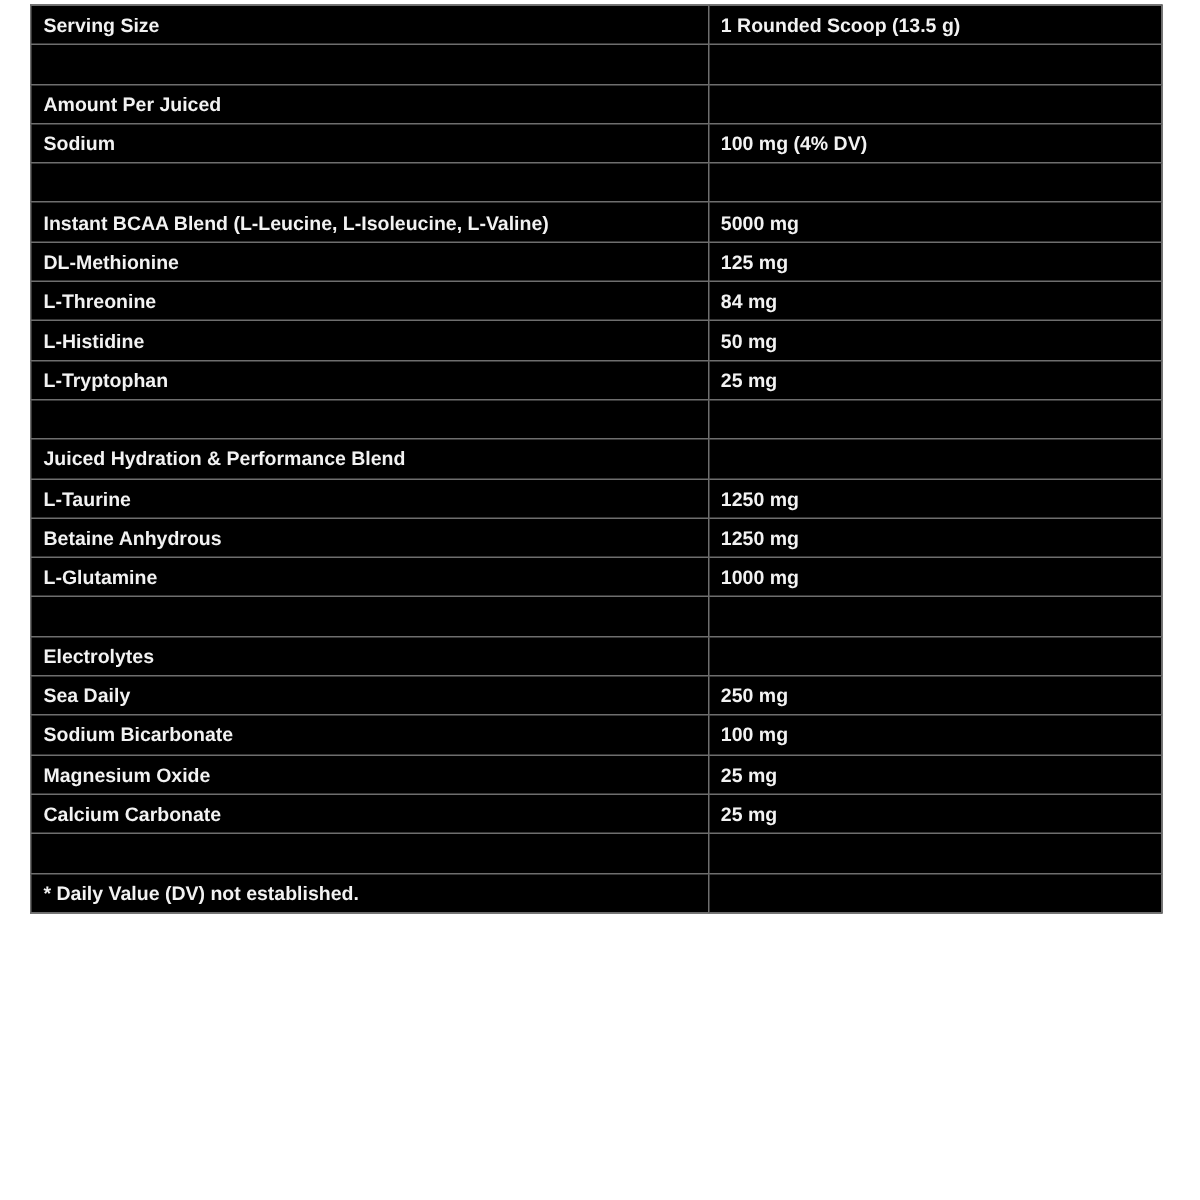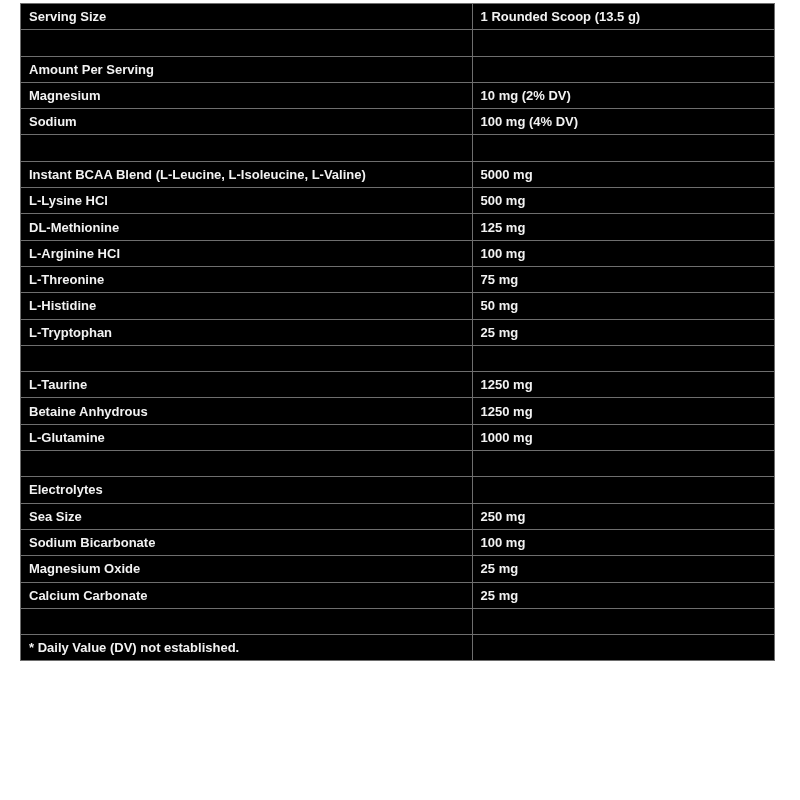--- a/index.html
+++ b/index.html
@@ -24,65 +24,57 @@
   <tbody id="facts-body">
     <tr>
       <td class="name">Serving Size</td>
       <td class="val">1 Rounded Scoop (13.5 g)</td>
     </tr>
   <tr>
         <td class="name"></td>
         <td class="val"></td>
       </tr>
       <tr>
-        <td class="name">Amount Per Serving</td>
+        <td class="name">Amount Per Juiced</td>
         <td class="val"></td>
-      </tr>
-      <tr>
-        <td class="name">Magnesium</td>
-        <td class="val">10 mg (2% DV)</td>
       </tr>
       <tr>
         <td class="name">Sodium</td>
         <td class="val">100 mg (4% DV)</td>
       </tr>
       <tr>
         <td class="name"></td>
         <td class="val"></td>
       </tr>
       <tr>
         <td class="name">Instant BCAA Blend (L-Leucine, L-Isoleucine, L-Valine)</td>
         <td class="val">5000 mg</td>
       </tr>
       <tr>
-        <td class="name">L-Lysine HCl</td>
-        <td class="val">500 mg</td>
-      </tr>
-      <tr>
         <td class="name">DL-Methionine</td>
         <td class="val">125 mg</td>
       </tr>
       <tr>
-        <td class="name">L-Arginine HCl</td>
-        <td class="val">100 mg</td>
-      </tr>
-      <tr>
         <td class="name">L-Threonine</td>
-        <td class="val">75 mg</td>
+        <td class="val">84 mg</td>
       </tr>
       <tr>
         <td class="name">L-Histidine</td>
         <td class="val">50 mg</td>
       </tr>
       <tr>
         <td class="name">L-Tryptophan</td>
         <td class="val">25 mg</td>
       </tr>
       <tr>
         <td class="name"></td>
+        <td class="val"></td>
+      </tr>
+      <tr>
+        <td class="name">Juiced Hydration &amp; Performance Blend</td>
         <td class="val"></td>
       </tr>
       <tr>
         <td class="name">L-Taurine</td>
         <td class="val">1250 mg</td>
       </tr>
       <tr>
         <td class="name">Betaine Anhydrous</td>
         <td class="val">1250 mg</td>
       </tr>
@@ -92,21 +84,21 @@
       </tr>
       <tr>
         <td class="name"></td>
         <td class="val"></td>
       </tr>
       <tr>
         <td class="name">Electrolytes</td>
         <td class="val"></td>
       </tr>
       <tr>
-        <td class="name">Sea Size</td>
+        <td class="name">Sea Daily</td>
         <td class="val">250 mg</td>
       </tr>
       <tr>
         <td class="name">Sodium Bicarbonate</td>
         <td class="val">100 mg</td>
       </tr>
       <tr>
         <td class="name">Magnesium Oxide</td>
         <td class="val">25 mg</td>
       </tr>

